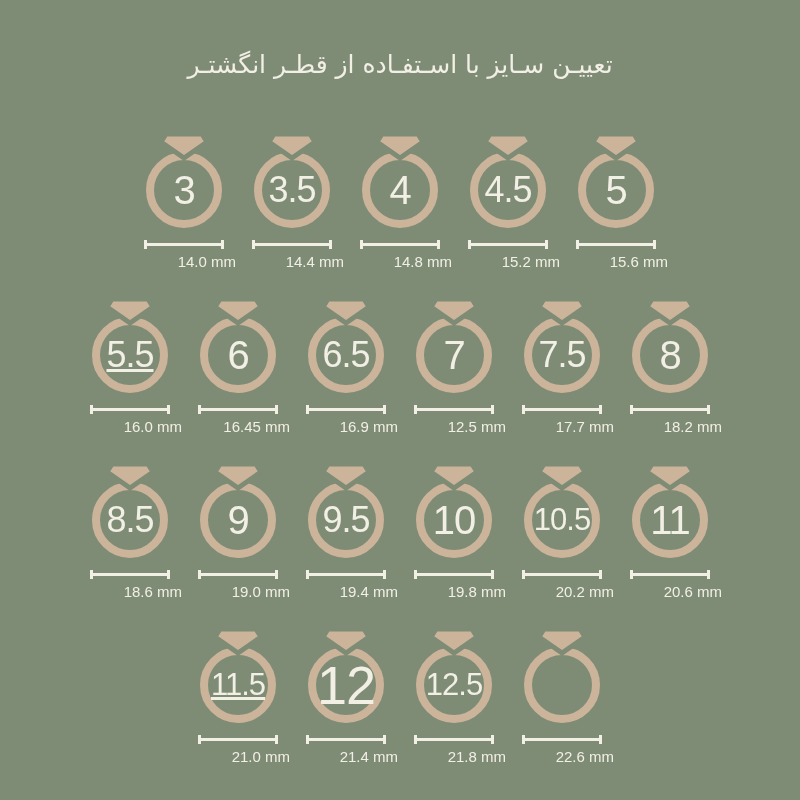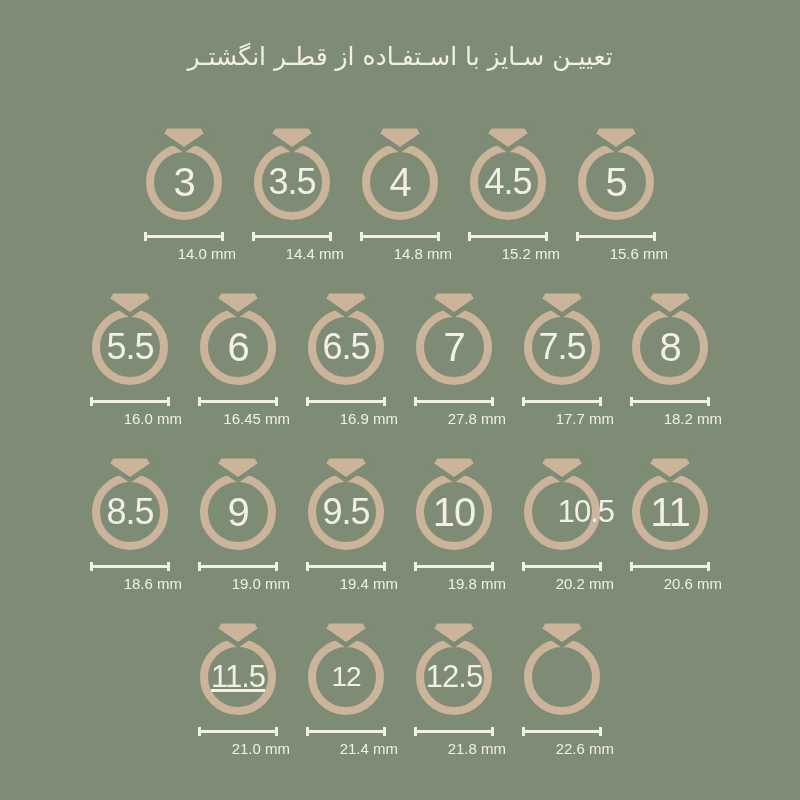--- a/index.html
+++ b/index.html
@@ -10,21 +10,21 @@
   html,body{margin:0;padding:0;}
   body{background:var(--bg);}
   .canvas{
     position:relative;
     width:800px;height:800px;
     background:var(--bg);
     overflow:hidden;
     font-family:"Liberation Sans", sans-serif;
   }
   .title{
-    margin:0;
+    margin:8px;
     padding-top:40px;
     height:34px;line-height:34px;
     text-align:center;
     direction:rtl;
     font-family:"DejaVu Sans", sans-serif;
     font-size:25px;
     font-weight:400;
     color:var(--txt);
   }
   .grid{margin-top:46px;}
@@ -146,21 +146,21 @@
     <div class="mm">15.6 mm</div>
   </div>
       </div>
       <div class="row">
         <div class="cell">
     <div class="ring-wrap">
       <svg class="ring" viewBox="0 0 104 106" aria-hidden="true">
         <circle class="band" cx="52" cy="62" r="34"></circle>
         <polygon class="gem" points="34,6 70,6 75,14 52,30 29,14"></polygon>
       </svg>
-      <div class="num" style="font-size: 36px;">5.5</div>
+      <div class="num" style="font-size: 36px; text-decoration: underline;">5.5</div>
     </div>
     <div class="mline">
       <span class="tick"></span>
       <span class="bar"></span>
       <span class="tick"></span>
     </div>
     <div class="mm">16.0 mm</div>
   </div>
         <div class="cell">
     <div class="ring-wrap">
@@ -198,21 +198,21 @@
         <circle class="band" cx="52" cy="62" r="34"></circle>
         <polygon class="gem" points="34,6 70,6 75,14 52,30 29,14"></polygon>
       </svg>
       <div class="num" style="font-size: 40px;">7</div>
     </div>
     <div class="mline">
       <span class="tick"></span>
       <span class="bar"></span>
       <span class="tick"></span>
     </div>
-    <div class="mm">27.8 mm</div>
+    <div class="mm">12.5 mm</div>
   </div>
         <div class="cell">
     <div class="ring-wrap">
       <svg class="ring" viewBox="0 0 104 106" aria-hidden="true">
         <circle class="band" cx="52" cy="62" r="34"></circle>
         <polygon class="gem" points="34,6 70,6 75,14 52,30 29,14"></polygon>
       </svg>
       <div class="num" style="font-size: 36px;">7.5</div>
     </div>
     <div class="mline">
@@ -298,21 +298,21 @@
       <span class="tick"></span>
     </div>
     <div class="mm">19.8 mm</div>
   </div>
         <div class="cell">
     <div class="ring-wrap">
       <svg class="ring" viewBox="0 0 104 106" aria-hidden="true">
         <circle class="band" cx="52" cy="62" r="34"></circle>
         <polygon class="gem" points="34,6 70,6 75,14 52,30 29,14"></polygon>
       </svg>
-      <div class="num" style="font-size: 31px; text-align: right;">10.5</div>
+      <div class="num" style="font-size: 31px;">10.5</div>
     </div>
     <div class="mline">
       <span class="tick"></span>
       <span class="bar"></span>
       <span class="tick"></span>
     </div>
     <div class="mm">20.2 mm</div>
   </div>
         <div class="cell">
     <div class="ring-wrap">
@@ -345,21 +345,21 @@
       <span class="tick"></span>
     </div>
     <div class="mm">21.0 mm</div>
   </div>
         <div class="cell">
     <div class="ring-wrap">
       <svg class="ring" viewBox="0 0 104 106" aria-hidden="true">
         <circle class="band" cx="52" cy="62" r="34"></circle>
         <polygon class="gem" points="34,6 70,6 75,14 52,30 29,14"></polygon>
       </svg>
-      <div class="num" style="font-size: 28px;">12</div>
+      <div class="num" style="font-size: 54px;">12</div>
     </div>
     <div class="mline">
       <span class="tick"></span>
       <span class="bar"></span>
       <span class="tick"></span>
     </div>
     <div class="mm">21.4 mm</div>
   </div>
         <div class="cell">
     <div class="ring-wrap">

